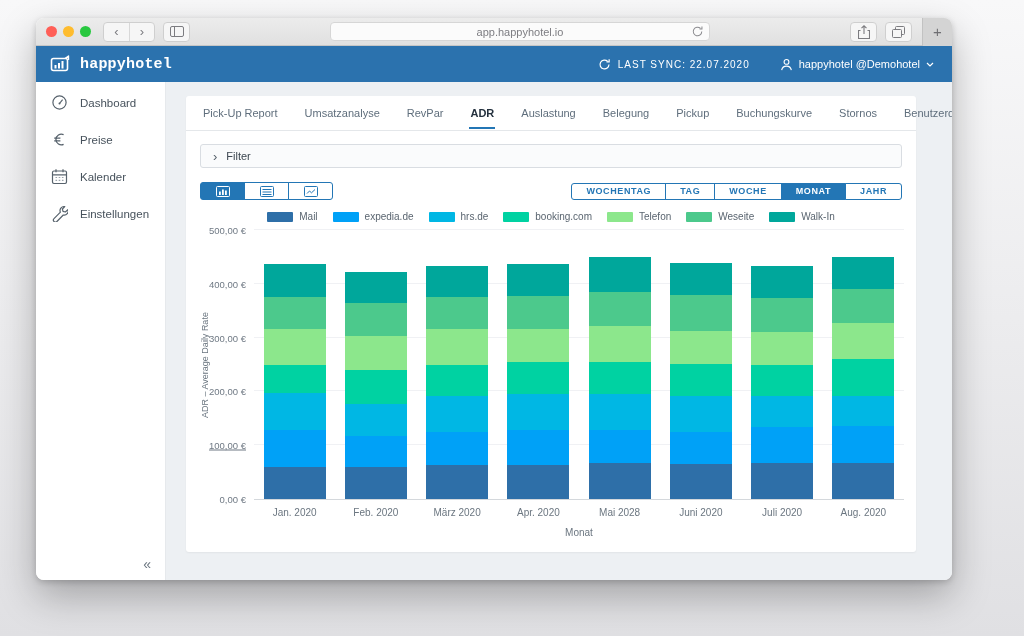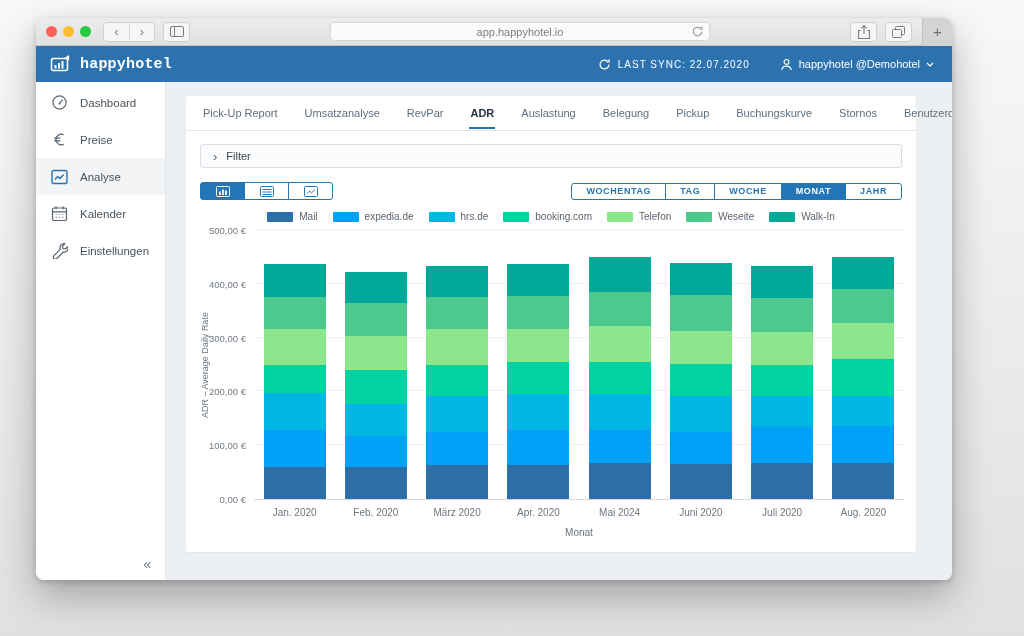--- a/index.html
+++ b/index.html
@@ -208,29 +208,20 @@
           </div>
           <div class="side-item">
             <div class="side-icon">
               <svg width="17" height="17" viewBox="0 0 17 17">
                 <path d="M12.6 3.6a5.4 5.4 0 1 0 0 9.8" fill="none" stroke="#57626c" stroke-width="1.3"></path>
                 <path d="M3.2 7.2h6.2M3.2 9.8h6.2" stroke="#57626c" stroke-width="1.3"></path>
               </svg>
             </div>
             <div>Preise</div>
           </div>
-          <div class="side-item active">
-            <div class="side-icon">
-              <svg width="17" height="16" viewBox="0 0 17 16">
-                <rect x="1" y="1.5" width="15" height="13" rx="1.6" fill="none" stroke="#2376b5" stroke-width="1.4"></rect>
-                <path d="M4 10.5 6.7 7.4l2.2 2 3.8-4" fill="none" stroke="#2376b5" stroke-width="1.4" stroke-linejoin="round"></path>
-              </svg>
-            </div>
-            <div>Analyse</div>
-          </div>
           <div class="side-item">
             <div class="side-icon">
               <svg width="17" height="17" viewBox="0 0 17 17">
                 <rect x="1.5" y="3" width="14" height="12.5" rx="1.4" fill="none" stroke="#57626c" stroke-width="1.2"></rect>
                 <path d="M1.5 6.8h14" stroke="#57626c" stroke-width="1.2"></path>
                 <path d="M5 1.2v3M12 1.2v3" stroke="#57626c" stroke-width="1.2"></path>
                 <path d="M4.5 9.5h1.6M7.7 9.5h1.6M10.9 9.5h1.6M4.5 12.3h1.6M7.7 12.3h1.6M10.9 12.3h1.6" stroke="#9aa3ab" stroke-width="1.2" stroke-dasharray="1.6 1.6"></path>
               </svg>
             </div>
             <div>Kalender</div>
@@ -335,21 +326,21 @@
               <div class="legend-swatch" style="background: rgb(0, 167, 155);"></div>
               <div class="legend-label">Walk-In</div>
             </div>
           </div>
 
         <div class="chart">
           <div class="ytitle">ADR – Average Daily Rate</div>
           <div class="plot">
               <div class="ytick" style="bottom: 0%;">0,00 €</div>
               <div class="grid" style="bottom: 20%;"></div>
-              <div class="ytick" style="bottom: 20%;">100,00 €</div>
+              <div class="ytick" style="bottom: 20%; text-decoration: underline;">100,00 €</div>
               <div class="grid" style="bottom: 40%;"></div>
               <div class="ytick" style="bottom: 40%;">200,00 €</div>
               <div class="grid" style="bottom: 60%;"></div>
               <div class="ytick" style="bottom: 60%;">300,00 €</div>
               <div class="grid" style="bottom: 80%;"></div>
               <div class="ytick" style="bottom: 80%;">400,00 €</div>
               <div class="grid" style="bottom: 100%;"></div>
               <div class="ytick" style="bottom: 100%;">500,00 €</div>
               <div class="bars">
                 <div class="slot">
@@ -440,21 +431,21 @@
                     <div class="seg" style="height: 32.4px; background: rgb(0, 167, 155);"></div>
                   </div>
                 </div>
               </div>
             </div>
           <div class="xlabels">
               <div class="xslot">Jan. 2020</div>
               <div class="xslot">Feb. 2020</div>
               <div class="xslot">März 2020</div>
               <div class="xslot">Apr. 2020</div>
-              <div class="xslot">Mai 2024</div>
+              <div class="xslot">Mai 2028</div>
               <div class="xslot">Juni 2020</div>
               <div class="xslot">Juli 2020</div>
               <div class="xslot">Aug. 2020</div>
             </div>
           <div class="xtitle">Monat</div>
         </div>
 
       </div>
     </div>
   </div>

